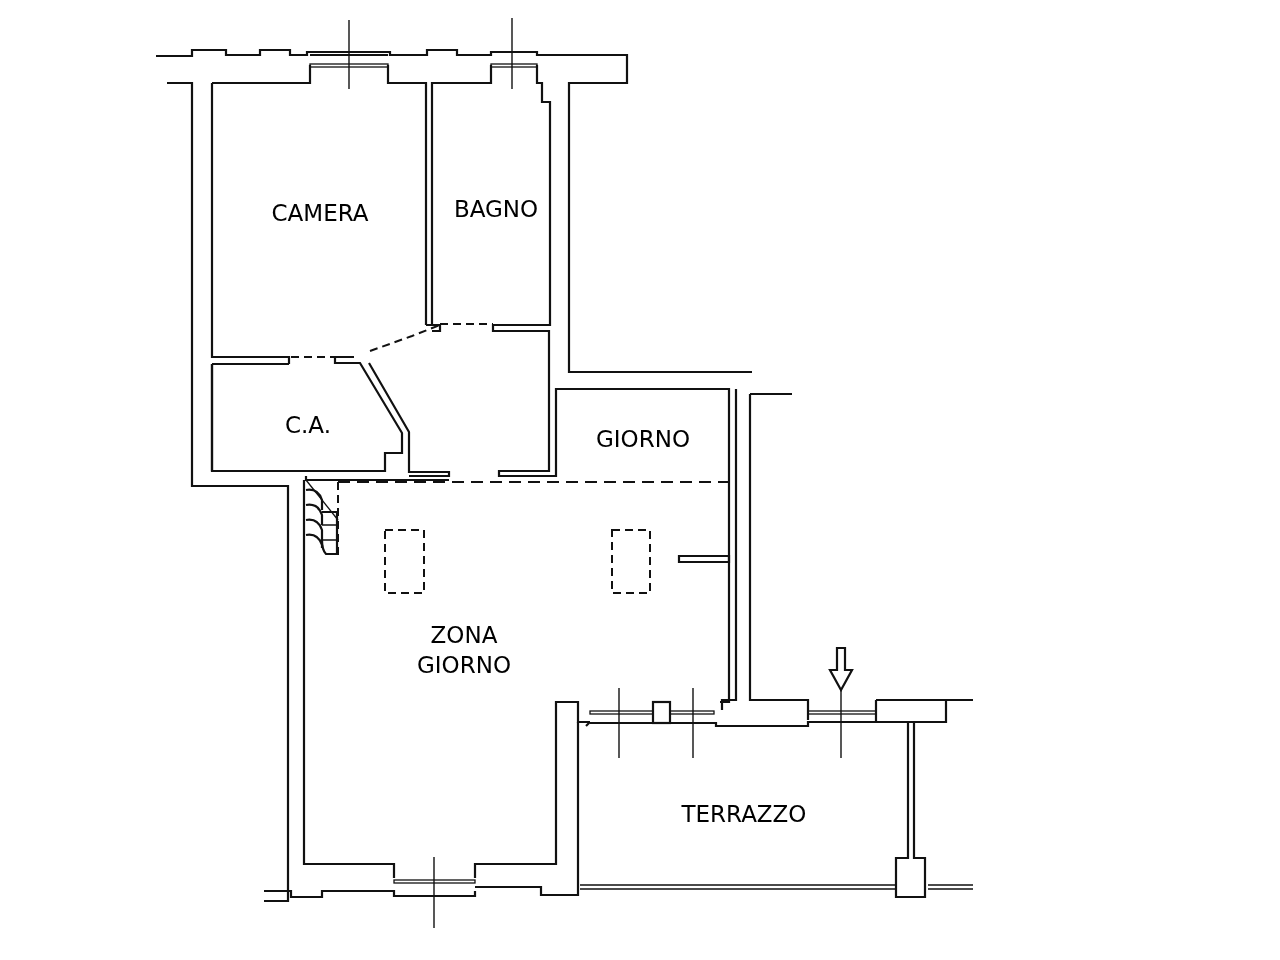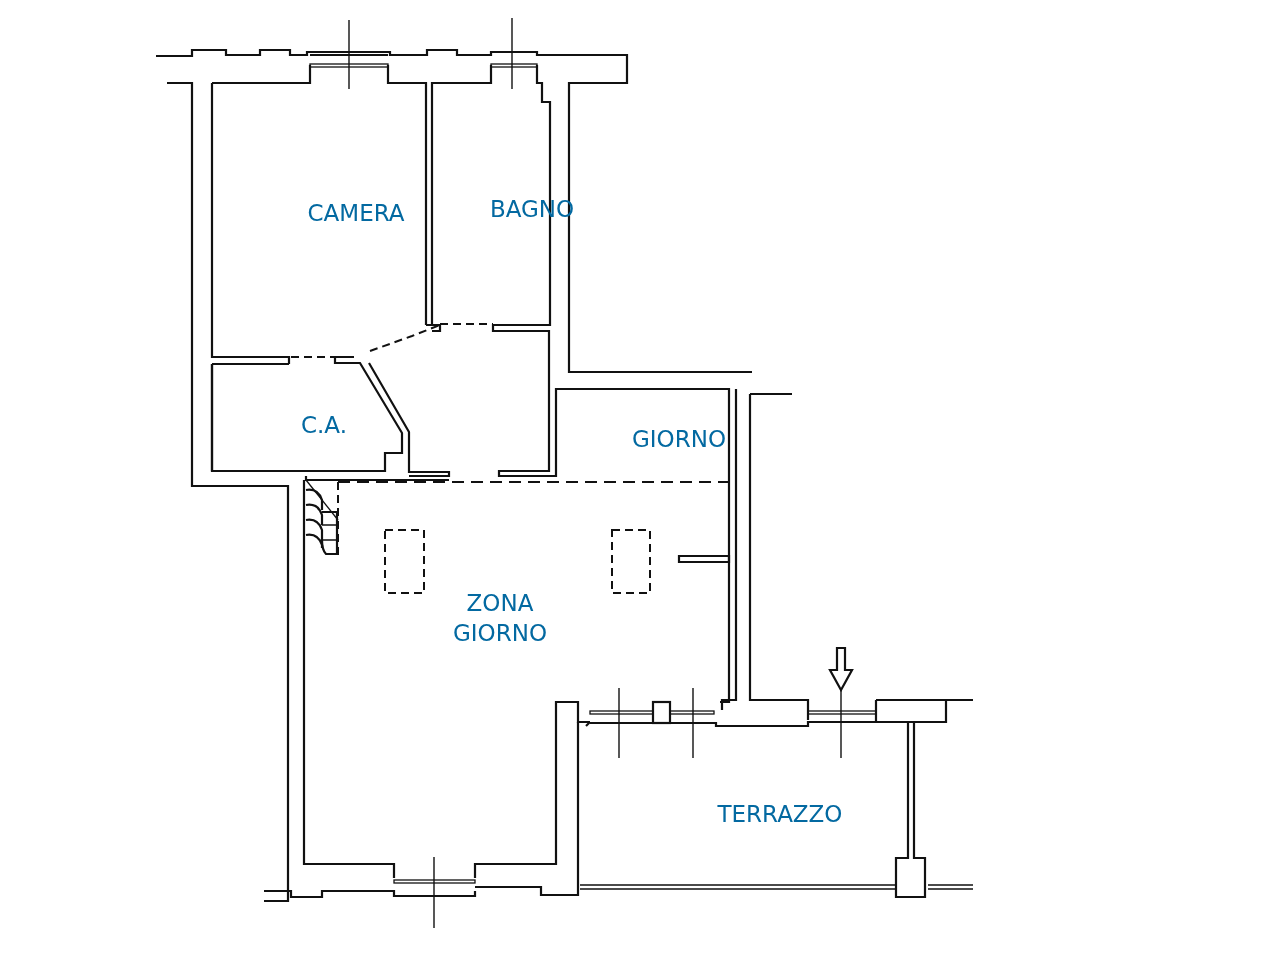--- a/index.html
+++ b/index.html
@@ -7,26 +7,25 @@
     #plan { position: absolute; left: 0; top: 0; width: 1280px; height: 960px; }
     .wall { fill: none; stroke: #111; stroke-width: 2.2; stroke-linejoin: miter; }
     .thin { fill: none; stroke: #111; stroke-width: 1.3; }
     .dash { fill: none; stroke: #111; stroke-width: 2; stroke-dasharray: 12 7; }
     .dash-sm { fill: none; stroke: #111; stroke-width: 2; stroke-dasharray: 8 5; }
     .axis { fill: none; stroke: #111; stroke-width: 1.4; }
     .label {
       position: absolute;
       font-family: "DejaVu Sans", "Liberation Sans", sans-serif;
       font-size: 23px;
-      color: #0369a1;
+      color: #000000;
       text-align: center;
       line-height: 30px;
       white-space: nowrap;
       transform: translateX(-50%);
-      margin-left: 36px;
     }
   </style>
 </head>
 <body>
 
 <svg id="plan" viewBox="0 0 1280 960" xmlns="http://www.w3.org/2000/svg">
 
   <g>
 
     <path class="wall" d="M156,56 L192,56 L192,50 L226,50 L226,55 L260,55 L260,50 L290,50 L290,55 L307,55 L307,52 L390,52 L390,55 L427,55 L427,50 L457,50 L457,55 L491,55 L491,52 L537,52 L537,55 L627,55 L627,83 L569,83 L569,372 L752,372"></path>
@@ -115,19 +114,19 @@
     <path class="axis" d="M841,690 L841,758"></path>
   </g>
 
   <g>
     <path class="wall" d="M837,648 L845,648 L845,670 L852,670 L841,690 L830,670 L837,670 Z"></path>
   </g>
 </svg>
 
 <div class="label" style="left:320px; top:198px;">CAMERA</div>
 <div class="label" style="left:496px; top:194px;">BAGNO</div>
-<div class="label" style="left:288px; top:410px;">C.A.</div>
+<div class="label" style="left:308px; top:410px;">C.A.</div>
 <div class="label" style="left:643px; top:424px;">GIORNO</div>
-<div class="label" style="left:464px; top:588px;">
+<div class="label" style="left:464px; top:620px;">
   <div>ZONA</div>
   <div>GIORNO</div>
 </div>
 <div class="label" style="left:744px; top:799px;text-align:right;">TERRAZZO</div>
 
 </body></html>

